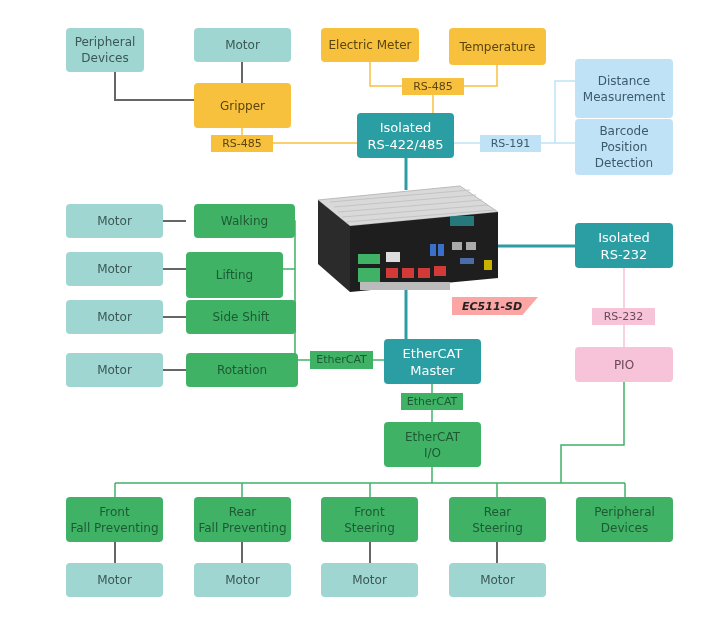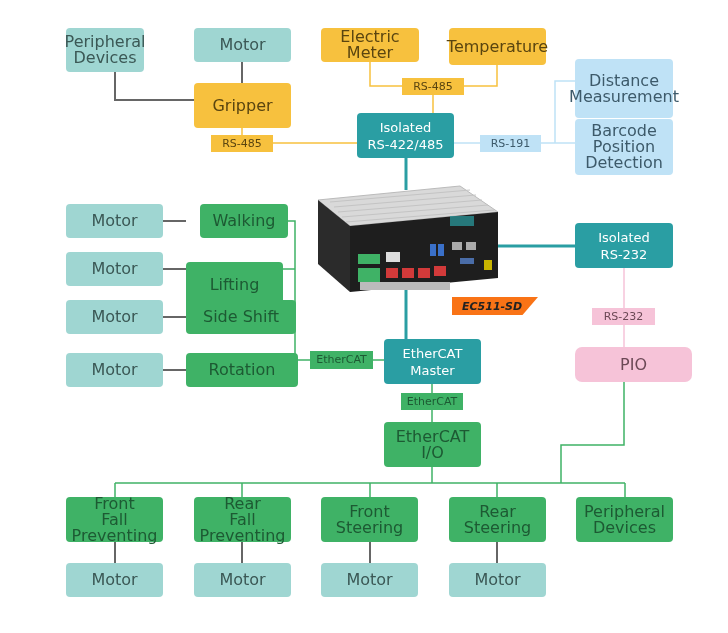--- a/index.html
+++ b/index.html
@@ -1,27 +1,27 @@
 <!DOCTYPE html>
 <html><head>
 <meta charset="utf-8">
 <style>
   html,body{margin:0;padding:0;background:#fff;}
   body{width:728px;height:633px;position:relative;overflow:hidden;font-family:"DejaVu Sans","Liberation Sans",sans-serif;}
-  .box{position:absolute;border-radius:4px;display:flex;align-items:center;justify-content:center;text-align:center;font-size:16px;line-height:16px;box-sizing:border-box;white-space:pre-line;}
+  .box{position:absolute;border-radius:4px;display:flex;align-items:center;justify-content:center;text-align:center;font-size:12px;line-height:16px;box-sizing:border-box;white-space:pre-line;}
   .lt{background:#9fd6d2;color:#3b5855;}
   .yl{background:#f7c13e;color:#5a4510;}
   .gr{background:#3fb266;color:#1d5a33;}
   .dk{background:#2a9ea3;color:#fff;font-size:13px;line-height:17px;}
   .bl{background:#bfe2f6;color:#3d5a6a;}
   .pk{background:#f6c3d8;color:#6b4855;}
   .tag{border-radius:0;font-size:11px;line-height:14px;}
   svg.lines{position:absolute;left:0;top:0;}
   .device{position:absolute;left:310px;top:182px;width:190px;height:115px;}
-  .model{position:absolute;left:452px;top:297px;width:86px;height:18px;background:#f97316;clip-path:polygon(0 0,100% 0,82% 100%,0 100%);font-style:italic;font-weight:bold;font-size:11px;color:#222;display:flex;align-items:center;padding-left:10px;box-sizing:border-box;}
+  .model{position:absolute;left:452px;top:297px;width:86px;height:18px;background:#fca5a5;clip-path:polygon(0 0,100% 0,82% 100%,0 100%);font-style:italic;font-weight:bold;font-size:11px;color:#222;display:flex;align-items:center;padding-left:10px;box-sizing:border-box;}
 </style>
 </head>
 <body>
 
 <svg class="lines" width="728" height="633">
 
   <polyline points="115,72 115,100 194,100" fill="none" stroke="#666" stroke-width="2"></polyline>
   <line x1="242" y1="62" x2="242" y2="83" stroke="#666" stroke-width="2"></line>
 
   <line x1="242" y1="117" x2="242" y2="135" stroke="#f7c13e" stroke-width="1.5"></line>
@@ -82,23 +82,23 @@
 RS-422/485</div>
 <div class="box bl tag" style="left:480px;top:135px;width:61px;height:17px;">RS-191</div>
 
 <div class="box bl" style="left:575px;top:59px;width:98px;height:59px;">Distance
 Measurement</div>
 <div class="box bl" style="left:575px;top:119px;width:98px;height:56px;">Barcode
 Position
 Detection</div>
 
 <div class="box lt" style="left:66px;top:204px;width:97px;height:34px;">Motor</div>
-<div class="box gr" style="left:200px;top:204px;width:88px;height:34px;">Walking</div>
+<div class="box gr" style="left:194px;top:204px;width:101px;height:34px;">Walking</div>
 <div class="box lt" style="left:66px;top:252px;width:97px;height:34px;">Motor</div>
-<div class="box gr" style="left:186px;top:252px;width:97px;height:46px;margin-top:10px;">Lifting</div>
+<div class="box gr" style="left:186px;top:252px;width:97px;height:46px;">Lifting</div>
 <div class="box lt" style="left:66px;top:300px;width:97px;height:34px;">Motor</div>
 <div class="box gr" style="left:186px;top:300px;width:110px;height:34px;">Side Shift</div>
 <div class="box lt" style="left:66px;top:353px;width:97px;height:34px;">Motor</div>
 <div class="box gr" style="left:186px;top:353px;width:112px;height:34px;">Rotation</div>
 <div class="box gr tag" style="left:310px;top:351px;width:63px;height:18px;">EtherCAT</div>
 
 <div class="device">
   <svg width="190" height="115" viewBox="0 0 190 115">
     <polygon points="8,18 150,4 188,30 40,44" fill="#d9d9d9" stroke="#bbb"></polygon>
     <g stroke="#c4c4c4" stroke-width="1">
@@ -131,21 +131,21 @@
 
 <div class="box dk" style="left:384px;top:339px;width:97px;height:45px;">EtherCAT
 Master</div>
 <div class="box gr tag" style="left:401px;top:393px;width:62px;height:17px;">EtherCAT</div>
 <div class="box gr" style="left:384px;top:422px;width:97px;height:45px;">EtherCAT
 I/O</div>
 
 <div class="box dk" style="left:575px;top:223px;width:98px;height:45px;">Isolated
 RS-232</div>
 <div class="box pk tag" style="left:592px;top:308px;width:63px;height:17px;">RS-232</div>
-<div class="box pk" style="left:575px;top:347px;width:117px;height:35px;border-radius:7px;">PIO</div>
+<div class="box pk" style="left:575px;top:347px;width:98px;height:35px;">PIO</div>
 
 <div class="box gr" style="left:66px;top:497px;width:97px;height:45px;">Front
 Fall Preventing</div>
 <div class="box gr" style="left:194px;top:497px;width:97px;height:45px;">Rear
 Fall Preventing</div>
 <div class="box gr" style="left:321px;top:497px;width:97px;height:45px;">Front
 Steering</div>
 <div class="box gr" style="left:449px;top:497px;width:97px;height:45px;">Rear
 Steering</div>
 <div class="box gr" style="left:576px;top:497px;width:97px;height:45px;">Peripheral

